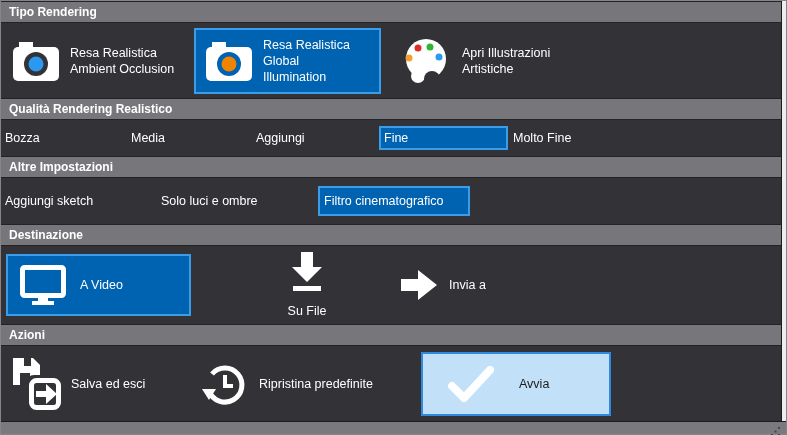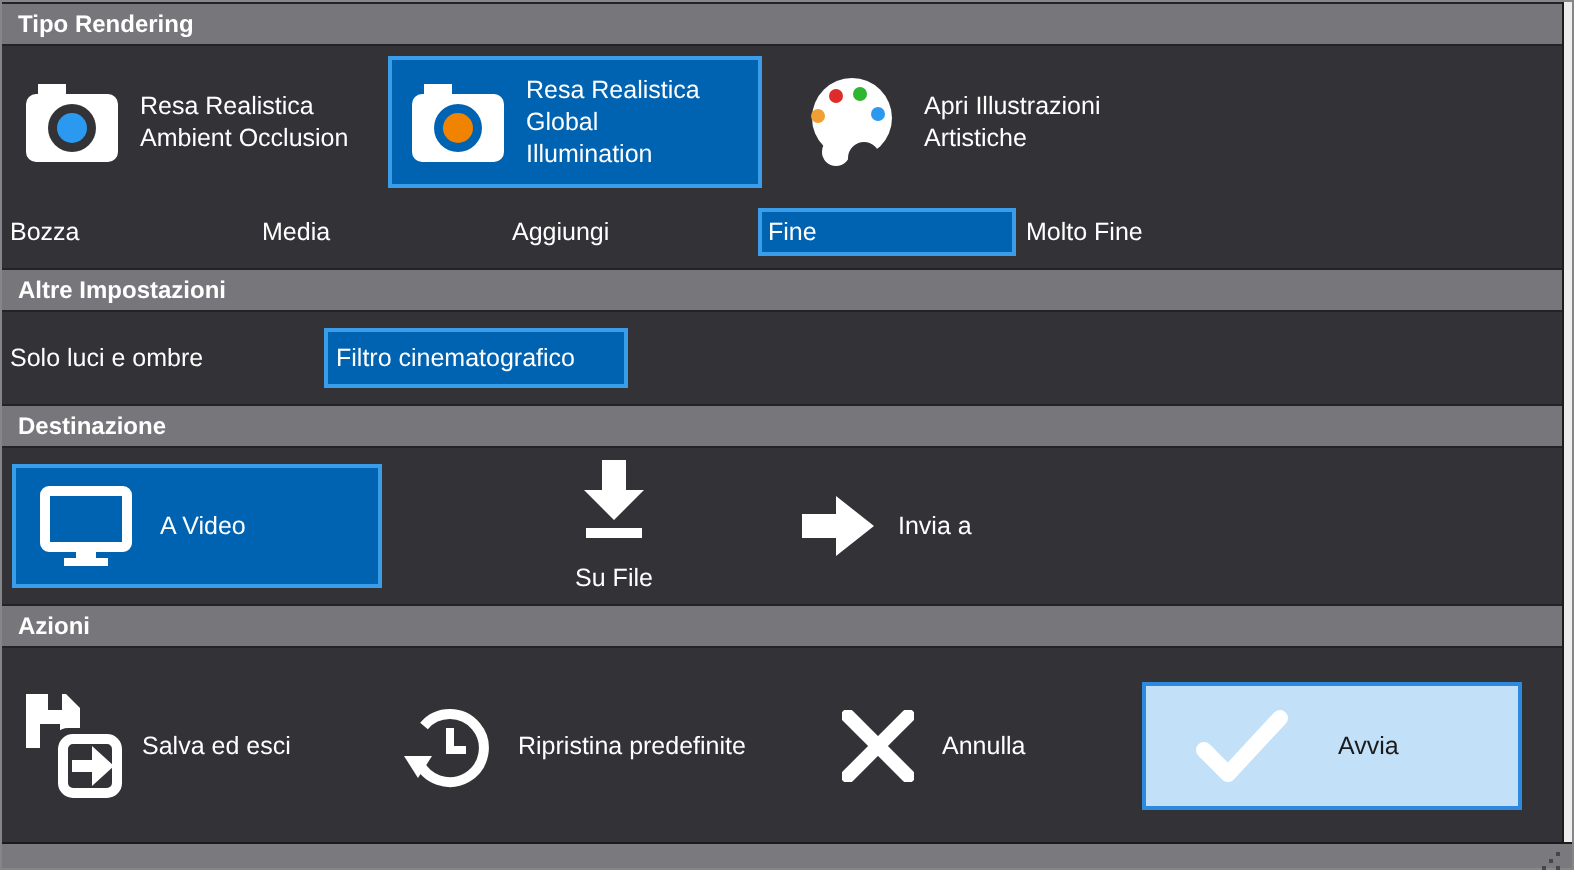--- a/index.html
+++ b/index.html
@@ -120,32 +120,36 @@
               <circle cx="38" cy="19" r="3.5" style="fill:var(--dot-blue,#2b99f0)"></circle>
             </svg>
           </span>
           <span class="lbl2">
             <span>Apri Illustrazioni</span><br>
             <span>Artistiche</span>
           </span>
         </div>
       </div>
 
+      <div class="sec-header">
+        <span>Qualità Rendering Realistico</span>
+      </div>
       <div class="sec-body qual-body">
         <div class="q-item q-1">Bozza</div>
         <div class="q-item q-2">Media</div>
         <div class="q-item q-3">Aggiungi</div>
         <div class="q-item q-sel">Fine</div>
         <div class="q-item q-5">Molto Fine</div>
       </div>
 
       <div class="sec-header">
         <span>Altre Impostazioni</span>
       </div>
       <div class="sec-body altre-body">
+        <div class="a-item a-1">Aggiungi sketch</div>
         <div class="a-item a-2">Solo luci e ombre</div>
         <div class="a-item a-sel">Filtro cinematografico</div>
       </div>
 
       <div class="sec-header">
         <span>Destinazione</span>
       </div>
       <div class="sec-body dest-body">
         <div class="dest-item d-sel">
           <span class="icon">
@@ -195,28 +199,20 @@
         </div>
         <div class="az-item z-2">
           <span class="icon">
             <svg width="48" height="48" viewBox="0 0 48 48">
               <path d="M11 14 A17 17 0 1 1 8 31" fill="none" stroke="#fff" stroke-width="5"></path>
               <path d="M1 29 L15 29 L8 40 z" fill="#fff"></path>
               <path d="M24 15 L24 26 L32 26" fill="none" stroke="#fff" stroke-width="4"></path>
             </svg>
           </span>
           <span>Ripristina predefinite</span>
-        </div>
-        <div class="az-item z-3">
-          <span class="icon">
-            <svg width="36" height="36" viewBox="0 0 36 36">
-              <path d="M3 3 L33 33 M33 3 L3 33" stroke="#fff" stroke-width="7" stroke-linecap="round"></path>
-            </svg>
-          </span>
-          <span>Annulla</span>
         </div>
         <div class="az-item z-sel">
           <span class="icon">
             <svg width="46" height="36" viewBox="0 0 46 36">
               <path d="M4 20 L16 32 L42 4" fill="none" stroke="#fff" stroke-width="8" stroke-linecap="round" stroke-linejoin="round"></path>
             </svg>
           </span>
           <span>Avvia</span>
         </div>
       </div>

